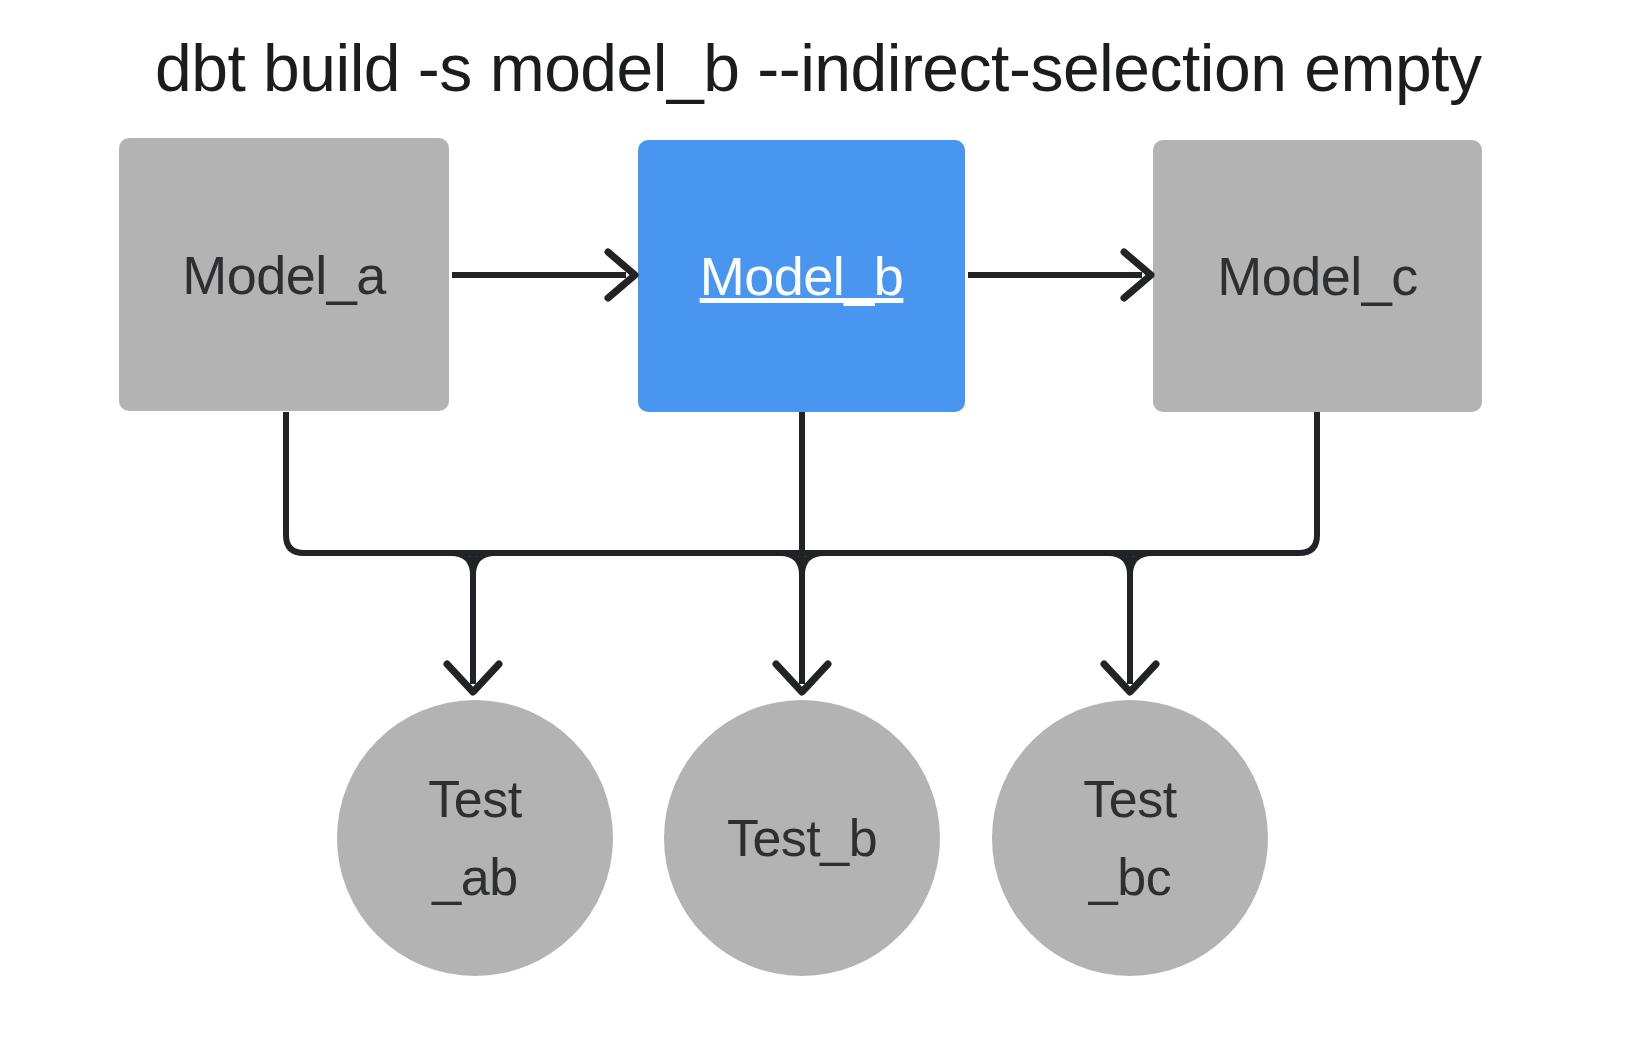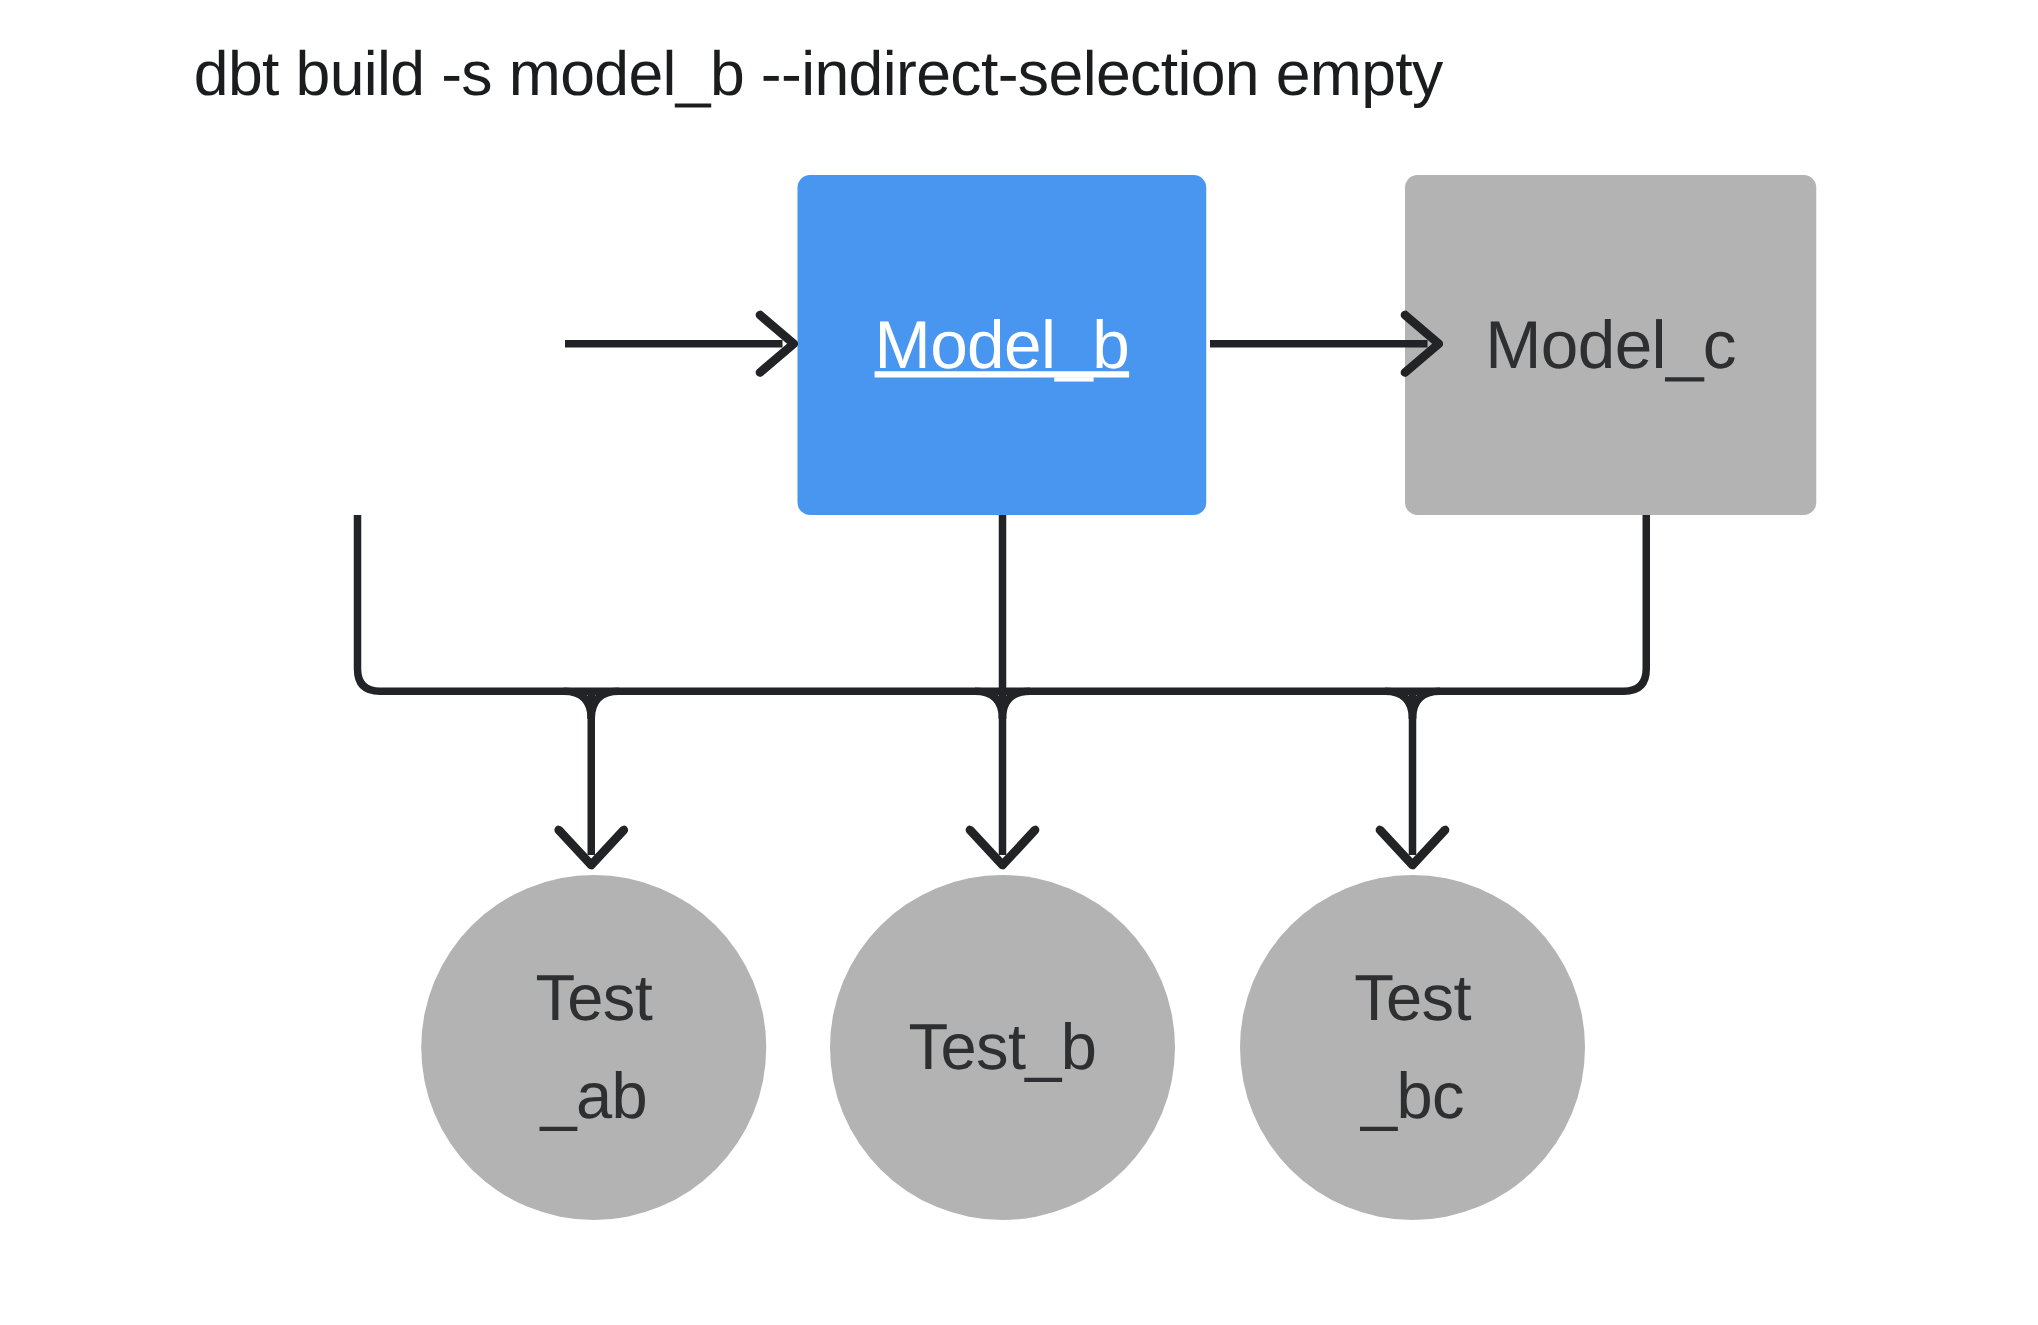--- a/index.html
+++ b/index.html
@@ -11,21 +11,21 @@
     position: relative;
     width: 1630px;
     height: 1060px;
     overflow: hidden;
     background: var(--background, #ffffff);
   }
   .title {
     position: absolute;
     left: 155px;
     top: 30px;
-    font-size: 50px;
+    font-size: 66px;
     font-weight: 500;
     letter-spacing: -0.5px;
     color: var(--title-text, #1b1c1e);
     white-space: nowrap;
   }
   .model-node {
     position: absolute;
     width: 330px;
     height: 273px;
     border-radius: 10px;
@@ -37,21 +37,21 @@
     color: var(--node-text-dark, #2e2f31);
     letter-spacing: -0.5px;
   }
   .model-node.selected {
     background: var(--accent-blue, #4896f0);
     color: var(--node-text-light, #ffffff);
     text-decoration: underline;
   }
   #model-a { left: 119px; top: 138px; }
   #model-b { left: 638px; top: 140px; width: 327px; height: 272px; }
-  #model-c { left: 1124px; top: 140px; width: 329px; height: 272px; }
+  #model-c { left: 1153px; top: 140px; width: 329px; height: 272px; }
 
   .test-node {
     position: absolute;
     width: 276px;
     height: 276px;
     border-radius: 50%;
     background: var(--node-gray, #b3b3b3);
     display: flex;
     flex-direction: column;
     align-items: center;
@@ -85,20 +85,23 @@
     stroke-linejoin: round;
   }
 </style>
 </head>
 <body>
 
 <div id="stage">
 
   <div class="title">dbt build -s model_b --indirect-selection empty</div>
 
+  <div class="model-node" id="model-a">
+    <span>Model_a</span>
+  </div>
   <div class="model-node selected" id="model-b">
     <span>Model_b</span>
   </div>
   <div class="model-node" id="model-c">
     <span>Model_c</span>
   </div>
 
   <div class="test-node" id="test-ab">
     <span class="test-line">Test</span>
     <span class="test-line">_ab</span>

